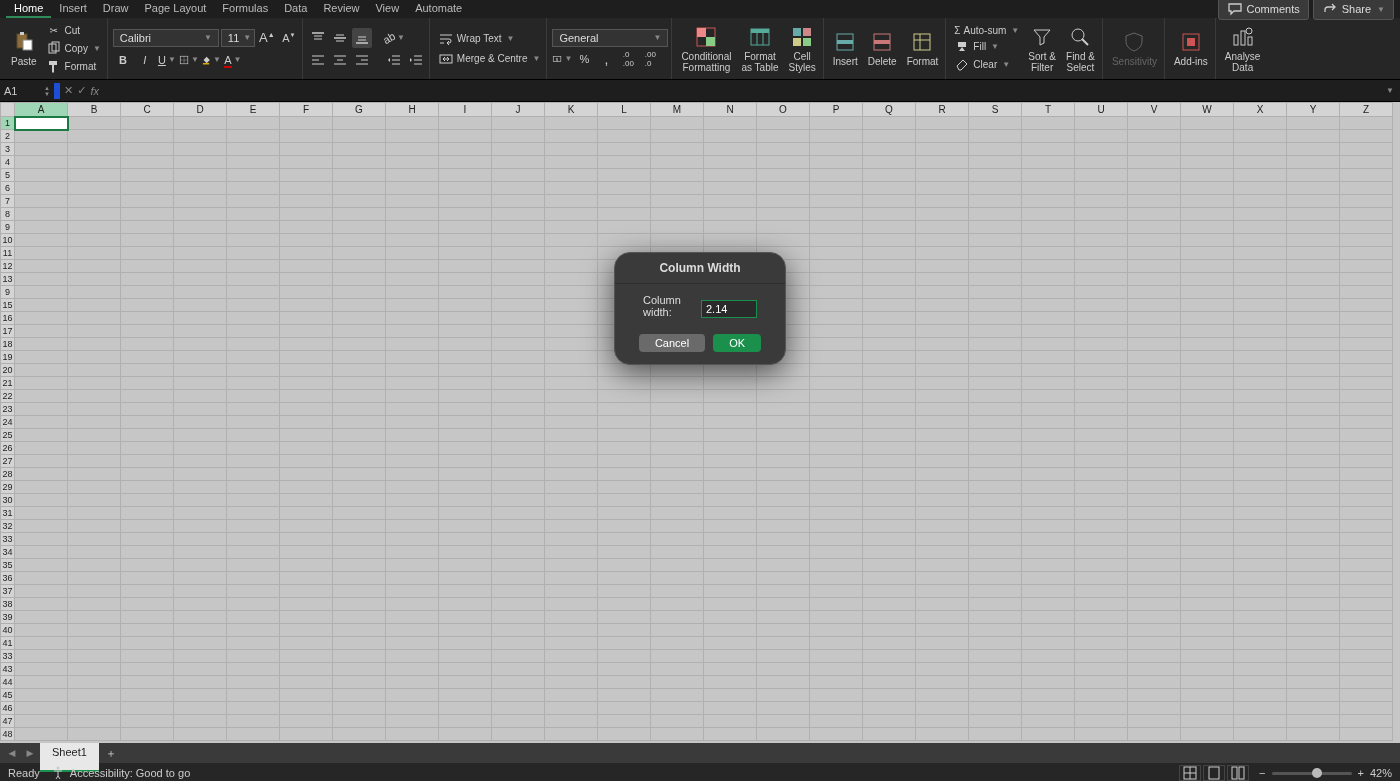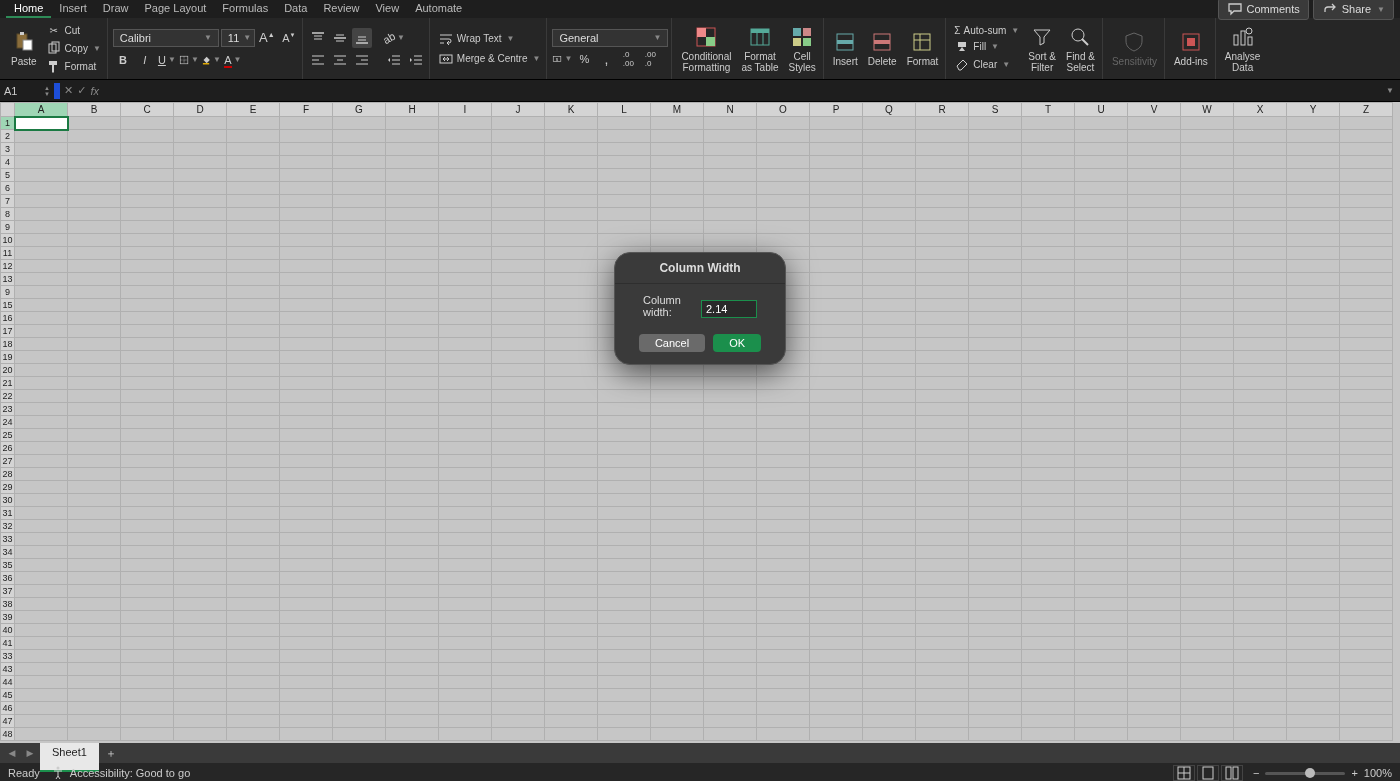--- a/index.html
+++ b/index.html
@@ -1997,15 +1997,15 @@
           </svg>
         </span>
       </div>
   </div>
   <div class="zoom">
     <span>−</span>
     <div class="slider">
         <div class="slider-thumb"></div>
       </div>
     <span>+</span>
-    <span>100%</span>
+    <span>42%</span>
   </div>
 </div>
 
 </body></html>

